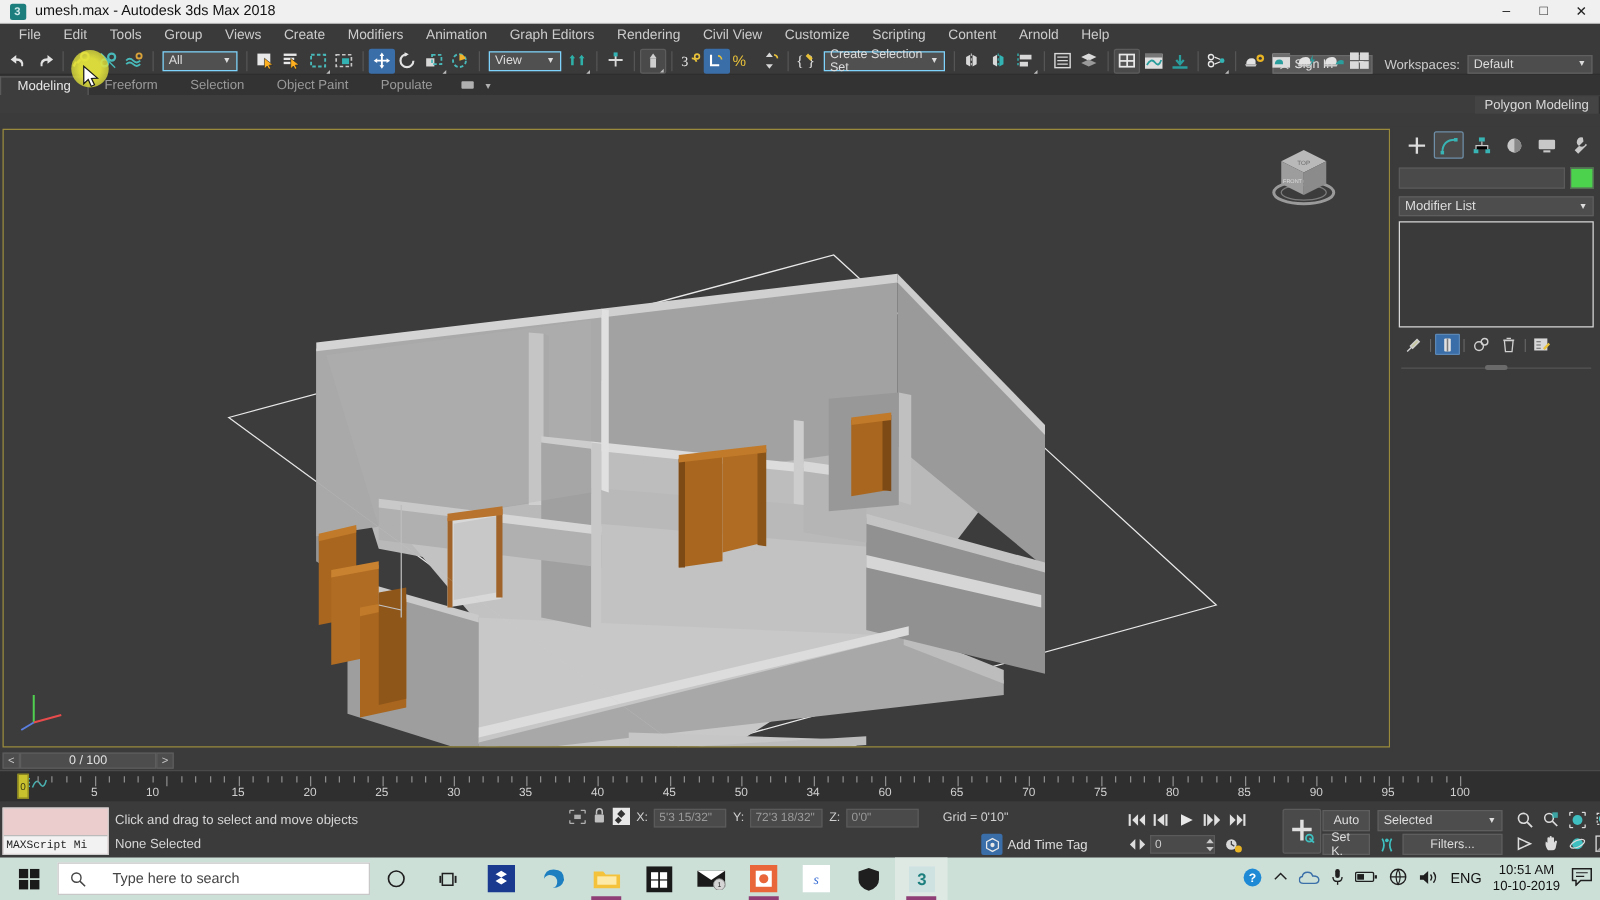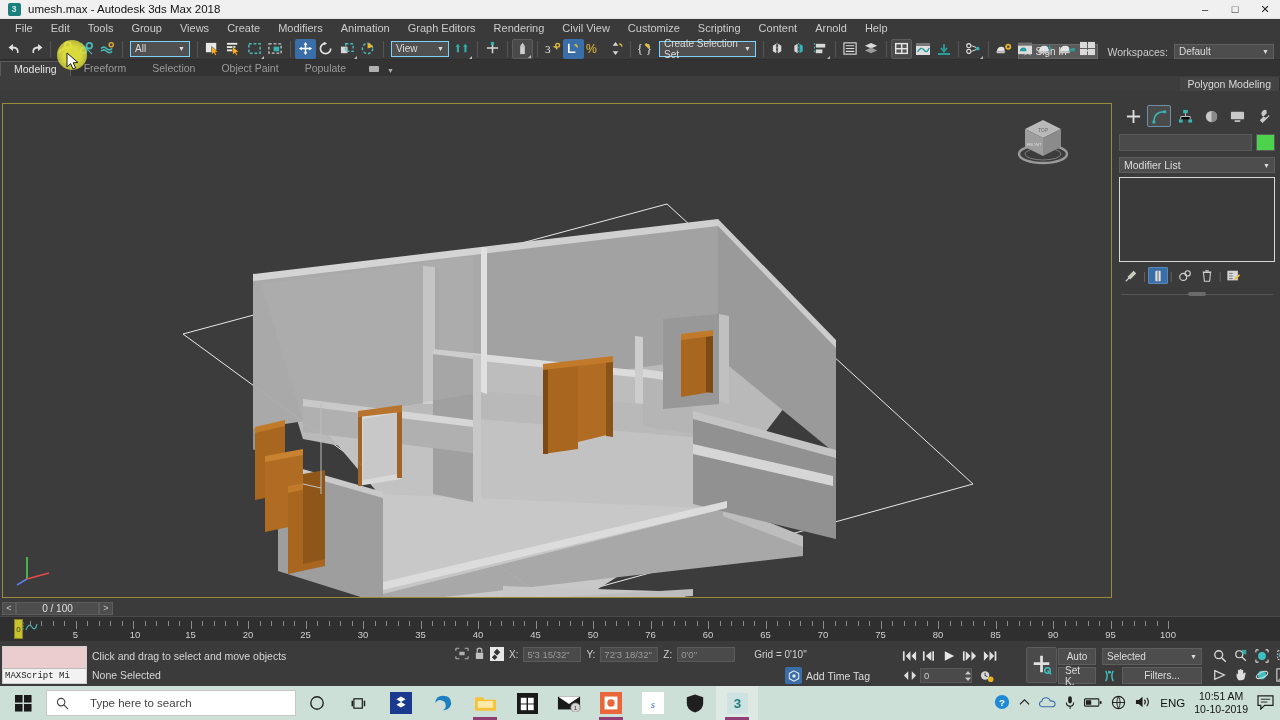--- a/index.html
+++ b/index.html
@@ -149,21 +149,21 @@
   }
 
   
   .timearea { position: absolute; left: 0; top: 600px; width: 1280px; height: 44px; background: #3b3b3b; }
   .timeslider-row { height: 16px; display: flex; align-items: center; padding: 1px 2px; }
   .ts-arrow {
     width: 14px; height: 13px; background: #4d4d4d; border: 1px solid #5d5d5d;
     font-size: 9px; display: flex; align-items: center; justify-content: center; color: #ccc;
   }
   .ts-bar {
-    width: 83px; height: 13px; background: #4d4d4d; border: 1px solid #5d5d5d;
+    width: 109px; height: 13px; background: #4d4d4d; border: 1px solid #5d5d5d;
     font-size: 10px; color: #e0e0e0; display: flex; align-items: center;
     justify-content: center;
   }
   .trackbar {
     height: 25px; background: #2f2f2f; position: relative;
     border-top: 1px solid #4a4a4a;
   }
   .tb-curvebtn { position: absolute; left: 18px; top: 4px; }
   .ruler { position: absolute; left: 0; top: 0; width: 1280px; height: 25px; }
   .tick { position: absolute; top: 4px; width: 1px; background: #8c8c8c; }
@@ -854,21 +854,21 @@
           <div class="tick" style="left: 41px; height: 5px;"></div>
           <div class="tick" style="left: 52.5px; height: 5px;"></div>
           <div class="tick" style="left: 64px; height: 5px;"></div>
           <div class="tick" style="left: 75.5px; height: 8px;"></div>
           <div class="ticklabel" style="left: 75.5px;">5</div>
           <div class="tick" style="left: 87px; height: 5px;"></div>
           <div class="tick" style="left: 98.5px; height: 5px;"></div>
           <div class="tick" style="left: 110px; height: 5px;"></div>
           <div class="tick" style="left: 121.5px; height: 5px;"></div>
           <div class="tick" style="left: 133px; height: 8px;"></div>
-          <div class="ticklabel" style="left: 135px;">10</div>
+          <div class="ticklabel" style="left: 122px;">10</div>
           <div class="tick" style="left: 144.5px; height: 5px;"></div>
           <div class="tick" style="left: 156px; height: 5px;"></div>
           <div class="tick" style="left: 167.5px; height: 5px;"></div>
           <div class="tick" style="left: 179px; height: 5px;"></div>
           <div class="tick" style="left: 190.5px; height: 8px;"></div>
           <div class="ticklabel" style="left: 190.5px;">15</div>
           <div class="tick" style="left: 202px; height: 5px;"></div>
           <div class="tick" style="left: 213.5px; height: 5px;"></div>
           <div class="tick" style="left: 225px; height: 5px;"></div>
           <div class="tick" style="left: 236.5px; height: 5px;"></div>
@@ -908,21 +908,21 @@
           <div class="tick" style="left: 558.5px; height: 5px;"></div>
           <div class="tick" style="left: 570px; height: 5px;"></div>
           <div class="tick" style="left: 581.5px; height: 5px;"></div>
           <div class="tick" style="left: 593px; height: 8px;"></div>
           <div class="ticklabel" style="left: 593px;">50</div>
           <div class="tick" style="left: 604.5px; height: 5px;"></div>
           <div class="tick" style="left: 616px; height: 5px;"></div>
           <div class="tick" style="left: 627.5px; height: 5px;"></div>
           <div class="tick" style="left: 639px; height: 5px;"></div>
           <div class="tick" style="left: 650.5px; height: 8px;"></div>
-          <div class="ticklabel" style="left: 650.5px;">76</div>
+          <div class="ticklabel" style="left: 650.5px;">34</div>
           <div class="tick" style="left: 662px; height: 5px;"></div>
           <div class="tick" style="left: 673.5px; height: 5px;"></div>
           <div class="tick" style="left: 685px; height: 5px;"></div>
           <div class="tick" style="left: 696.5px; height: 5px;"></div>
           <div class="tick" style="left: 708px; height: 8px;"></div>
           <div class="ticklabel" style="left: 708px;">60</div>
           <div class="tick" style="left: 719.5px; height: 5px;"></div>
           <div class="tick" style="left: 731px; height: 5px;"></div>
           <div class="tick" style="left: 742.5px; height: 5px;"></div>
           <div class="tick" style="left: 754px; height: 5px;"></div>

